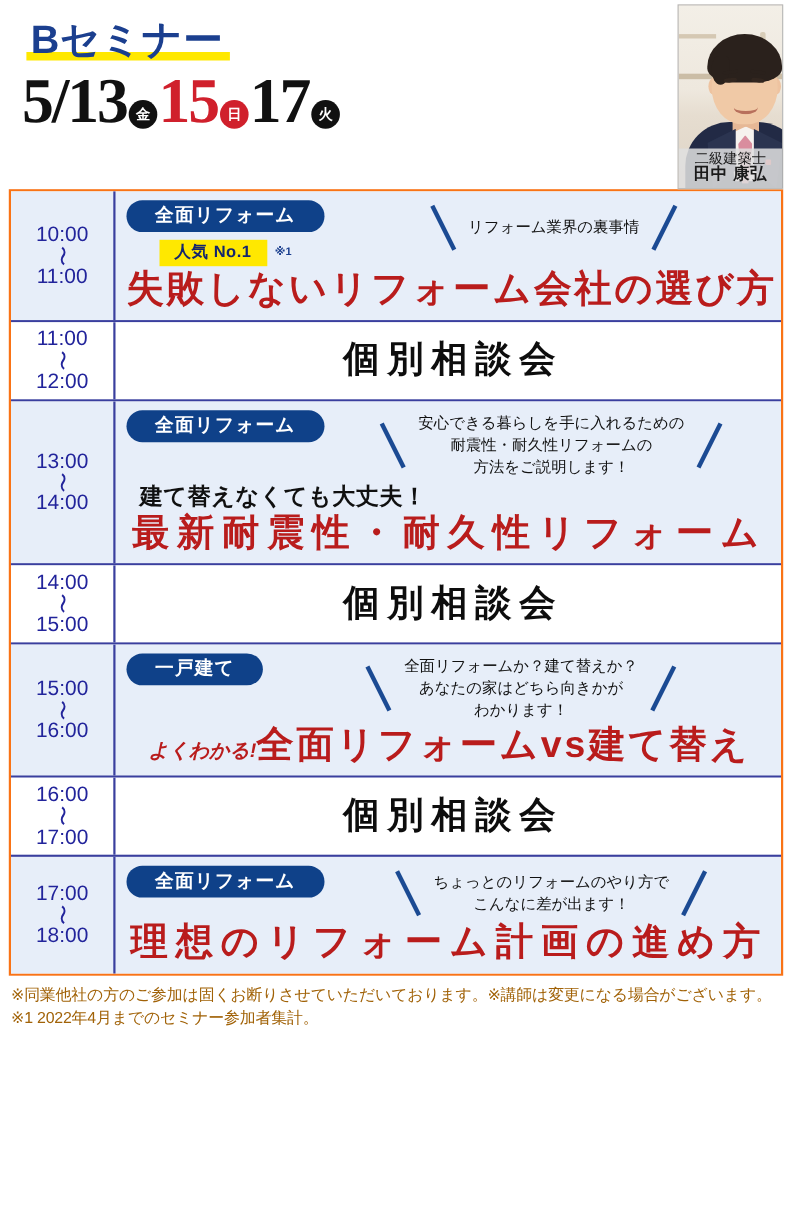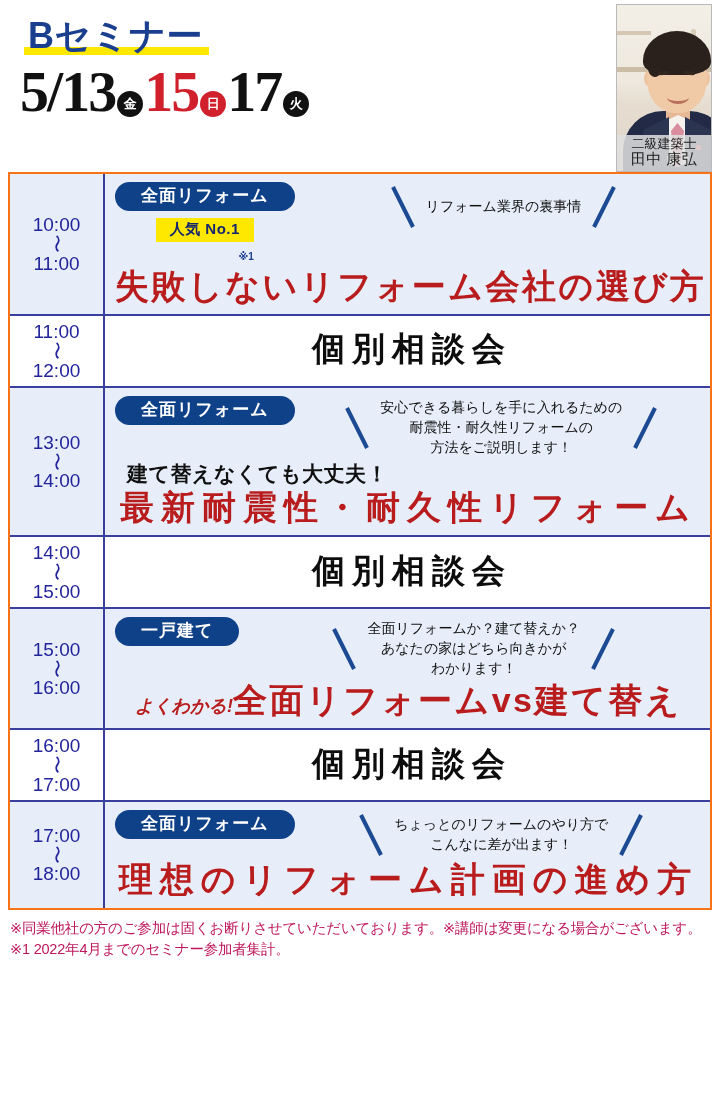--- a/index.html
+++ b/index.html
@@ -235,21 +235,21 @@
   .instructor-caption .role {
     display: block;
     font-size: 13px;
     color: #1a1a1a;
     font-weight: 500;
   }
   .instructor-caption .name {
     display: block;
     font-size: 15px;
     color: #1a1a1a;
-    font-weight: normal;
+    font-weight: bold;
     letter-spacing: 0.5px;
   }
 
   
   .schedule {
     margin: 0 8px;
     border: 2px solid #f97316;
     border-collapse: collapse;
     box-sizing: border-box;
   }
@@ -321,24 +321,23 @@
     font-size: 17px;
     font-weight: bold;
     border-radius: 16px;
     padding: 4px 26px 5px;
     letter-spacing: 1px;
     white-space: nowrap;
     line-height: 1.15;
   }
   .badge-line {
     display: flex;
-    align-items: flex-end;
+    align-items: center;
     gap: 7px;
     margin-top: 7px;
-    flex-direction: column;
   }
   .badge {
     background: #ffe800;
     color: #14266e;
     font-size: 15px;
     font-weight: bold;
     padding: 2px 14px 3px;
     letter-spacing: 0.5px;
     white-space: nowrap;
   }
@@ -396,21 +395,21 @@
     letter-spacing: 0;
     font-weight: bold;
     font-style: italic;
   }
 
   
   .footer {
     margin: 8px 10px 0 10px;
     font-size: 14.5px;
     line-height: 1.5;
-    color: #be185d;
+    color: #a16207;
     letter-spacing: -0.2px;
   }
   .footer div { white-space: nowrap; }
 </style>
 </head>
 <body>
 
 <div class="header">
   <div class="seminar-title">Bセミナー</div>
 

